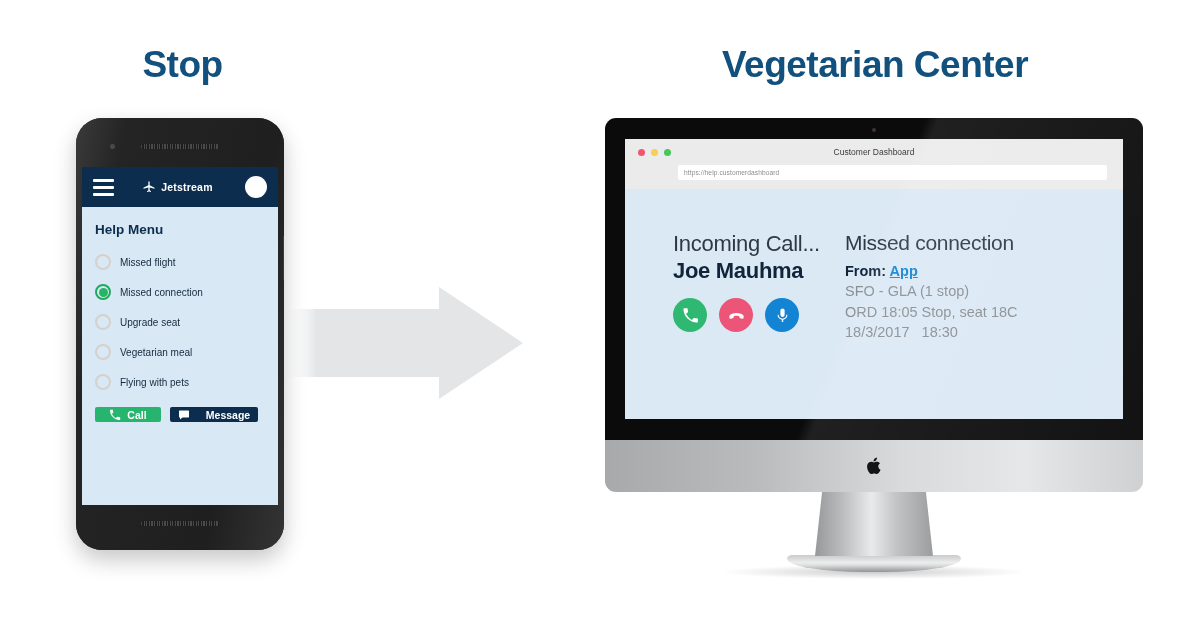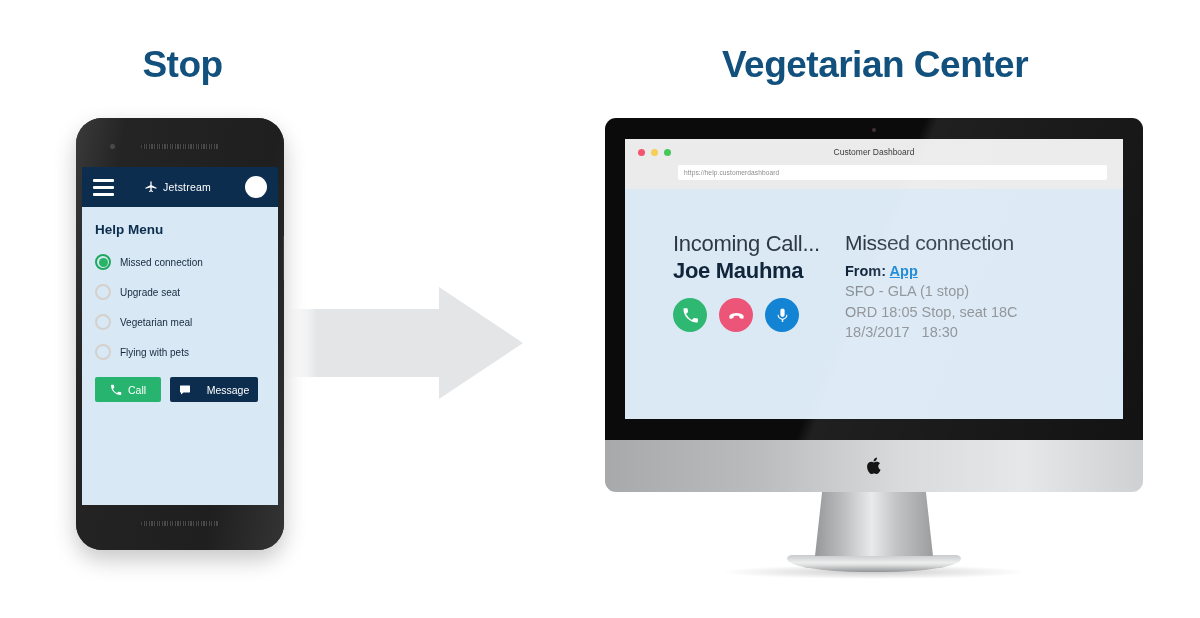--- a/index.html
+++ b/index.html
@@ -70,41 +70,41 @@
   
   .app-bar {
     height: 40px; background: #0c2d4d;
     display: flex; align-items: center;
     padding: 0 11px; gap: 6px;
   }
   .hamburger { width: 21px; display: flex; flex-direction: column; gap: 4px; cursor: pointer; }
   .hamburger i { display: block; height: 3px; background: #fff; border-radius: 1px; }
   .brand { flex: 1; display: flex; align-items: center; justify-content: center; gap: 5px; margin-left: -4px; }
   .brand-icon { width: 14px; height: 14px; color: #fff; }
-  .brand-name { color: #fff; font-size: 10.5px; font-weight: 400; letter-spacing: .2px; }
+  .brand-name { color: #fff; font-size: 10.5px; font-weight: 700; letter-spacing: .2px; }
   .avatar { width: 22px; height: 22px; border-radius: 50%; background: #fff; flex: none; }
 
   
   .menu-pane { padding: 15px 13px 0 13px; }
   .menu-title { color: #0c2d4d; font-size: 13.5px; font-weight: 700; margin-bottom: 10px; }
   .opt { display: flex; align-items: center; gap: 9px; height: 30px; cursor: pointer; }
   .radio {
     width: 16px; height: 16px; border-radius: 50%;
     border: 2px solid #d5d0cb; background: transparent; flex: none;
     display: flex; align-items: center; justify-content: center;
   }
   .radio.sel { border-color: #1ea95e; }
   .radio.sel::after { content: ""; width: 9px; height: 9px; border-radius: 50%; background: #27b464; }
   .opt-label { font-size: 10px; color: #15293d; }
 
   .phone-actions { display: flex; gap: 9px; padding: 10px 13px 0 13px; }
   .pbtn {
     display: flex; align-items: center; justify-content: center; gap: 6px;
-    height: 25px; border-radius: 2px; cursor: pointer;
-    color: #fff; font-size: 10.5px; font-weight: 400;
+    height: 15px; border-radius: 2px; cursor: pointer;
+    color: #fff; font-size: 10.5px; font-weight: 700;
   }
   .pbtn.call { background: #27b46f; width: 66px; }
   .pbtn.msg { background: #0c2d4d; width: 88px; gap: 16px; }
   .pbtn svg { width: 12px; height: 12px; }
 
   
   .monitor { position: absolute; left: 605px; top: 118px; width: 538px; }
   .mon-screen-shell {
     position: relative; width: 538px; height: 322px;
     background: #0b0b0b;
@@ -218,20 +218,24 @@
               <path d="M12 2c-.7 0-1.1.8-1.1 1.8v5.1L2.5 13.4v1.8l8.4-2.5v4.9l-2.4 1.6v1.4l3.5-1 3.5 1v-1.4l-2.4-1.6v-4.9l8.4 2.5v-1.8l-8.4-4.5V3.8C13.1 2.8 12.7 2 12 2z"></path>
             </svg>
             <span class="brand-name">Jetstream</span>
           </div>
           <div class="avatar"></div>
         </div>
 
         <div class="menu-pane">
           <div class="menu-title">Help Menu</div>
 
+          <div class="opt">
+            <span class="radio"></span>
+            <span class="opt-label">Missed flight</span>
+          </div>
           <div class="opt">
             <span class="radio sel"></span>
             <span class="opt-label">Missed connection</span>
           </div>
           <div class="opt">
             <span class="radio"></span>
             <span class="opt-label">Upgrade seat</span>
           </div>
           <div class="opt">
             <span class="radio"></span>

